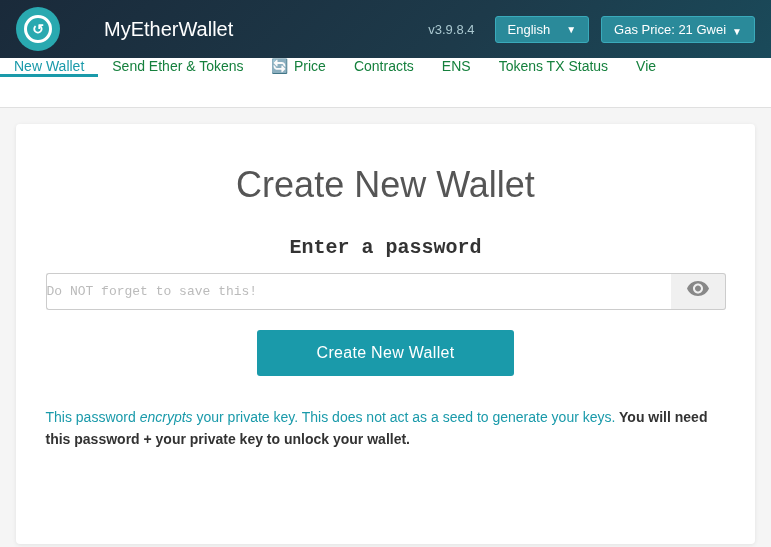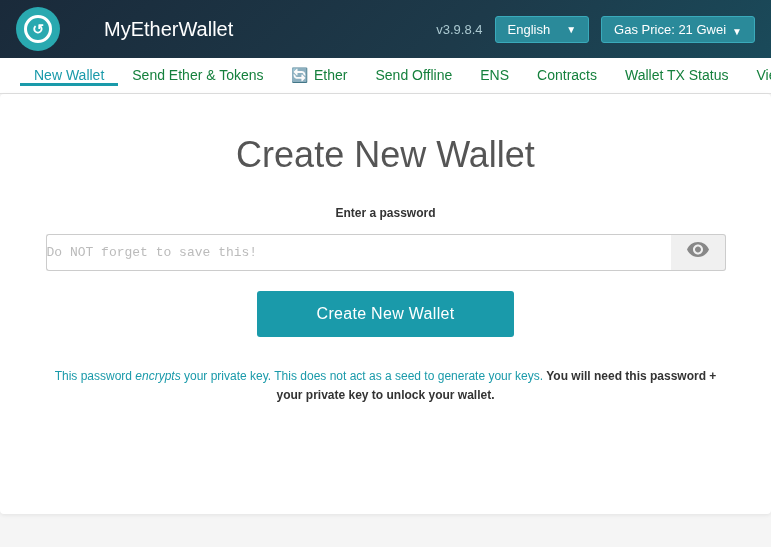--- a/index.html
+++ b/index.html
@@ -48,20 +48,21 @@
     .app-title {
       color: white;
       font-size: 20px;
       font-weight: 400;
       flex: 1;
       margin-left: 32px;
     }
     .version-badge {
       color: #aac8d0;
       font-size: 13px;
+      margin-right: 8px;
     }
     .lang-dropdown {
       background: #2a8a9a;
       border: 1px solid #3aaabb;
       color: white;
       padding: 5px 12px;
       border-radius: 3px;
       font-size: 13px;
       cursor: pointer;
       display: flex;
@@ -82,23 +83,23 @@
     }
     .chevron {
       font-size: 10px;
     }
 
     
     .nav {
       background: white;
       border-bottom: 1px solid #e0e0e0;
       display: flex;
-      align-items: center;
-      padding: 0 20px;
-      height: 36px;
+      align-items: flex-start;
+      padding: 0 0;
+      height: 50px;
       overflow: hidden;
     }
     .nav-item {
       display: flex;
       align-items: center;
       padding: 0 14px;
       font-size: 14px;
       color: #15803d;
       cursor: pointer;
       white-space: nowrap;
@@ -111,42 +112,44 @@
       border-bottom: 3px solid #1a9aaa;
       font-weight: 500;
     }
     .nav-item .swap-icon {
       margin-right: 5px;
     }
 
     
     .main {
       background: white;
+      margin: 16px;
       border-radius: 4px;
       box-shadow: 0 1px 4px rgba(0,0,0,0.08);
       padding: 40px 20px 40px;
       display: flex;
       flex-direction: column;
       align-items: center;
       min-height: 420px;
     }
 
     .page-title {
       font-size: 36px;
       color: #555;
       font-weight: 300;
       margin-bottom: 30px;
       text-align: center;
     }
 
     .password-label {
-      font-size: 12px;
+      font-size: 20px;
       font-weight: 700;
       color: #333;
       margin-bottom: 14px;
+      font-family: Liberation Mono, monospace;
     }
 
     .password-row {
       display: flex;
       width: 100%;
       max-width: 680px;
       margin-bottom: 20px;
     }
     .password-input {
       flex: 1;
@@ -187,23 +190,23 @@
       padding: 14px 60px;
       font-size: 16px;
       font-weight: 500;
       border-radius: 3px;
       cursor: pointer;
       margin-bottom: 30px;
       letter-spacing: 0.3px;
     }
 
     .info-text {
-      font-size: 12px;
+      font-size: 14px;
       color: #1a9aaa;
-      text-align: center;
+      text-align: left;
       max-width: 680px;
       line-height: 1.6;
     }
     .info-text em {
       font-style: italic;
     }
     .info-text strong {
       color: #333;
       font-weight: 700;
     }
@@ -231,33 +234,30 @@
 
 <nav class="nav">
   <a class="nav-item active">
     <span>New Wallet</span>
   </a>
   <a class="nav-item">
     <span>Send Ether &amp; Tokens</span>
   </a>
   <a class="nav-item">
     <span class="swap-icon">🔄</span>
-    <span>Ether</span>
-  </a>
-  <a class="nav-item">
-    <span>Send Offline</span>
+    <span>Price</span>
+  </a>
+  <a class="nav-item">
+    <span>Contracts</span>
   </a>
   <a class="nav-item">
     <span>ENS</span>
   </a>
   <a class="nav-item">
-    <span>Contracts</span>
-  </a>
-  <a class="nav-item">
-    <span>Wallet TX Status</span>
+    <span>Tokens TX Status</span>
   </a>
   <a class="nav-item">
     <span>Vie</span>
   </a>
 </nav>
 
 <div class="main">
   <h1 class="page-title">Create New Wallet</h1>
 
   <div class="password-label">Enter a password</div>

